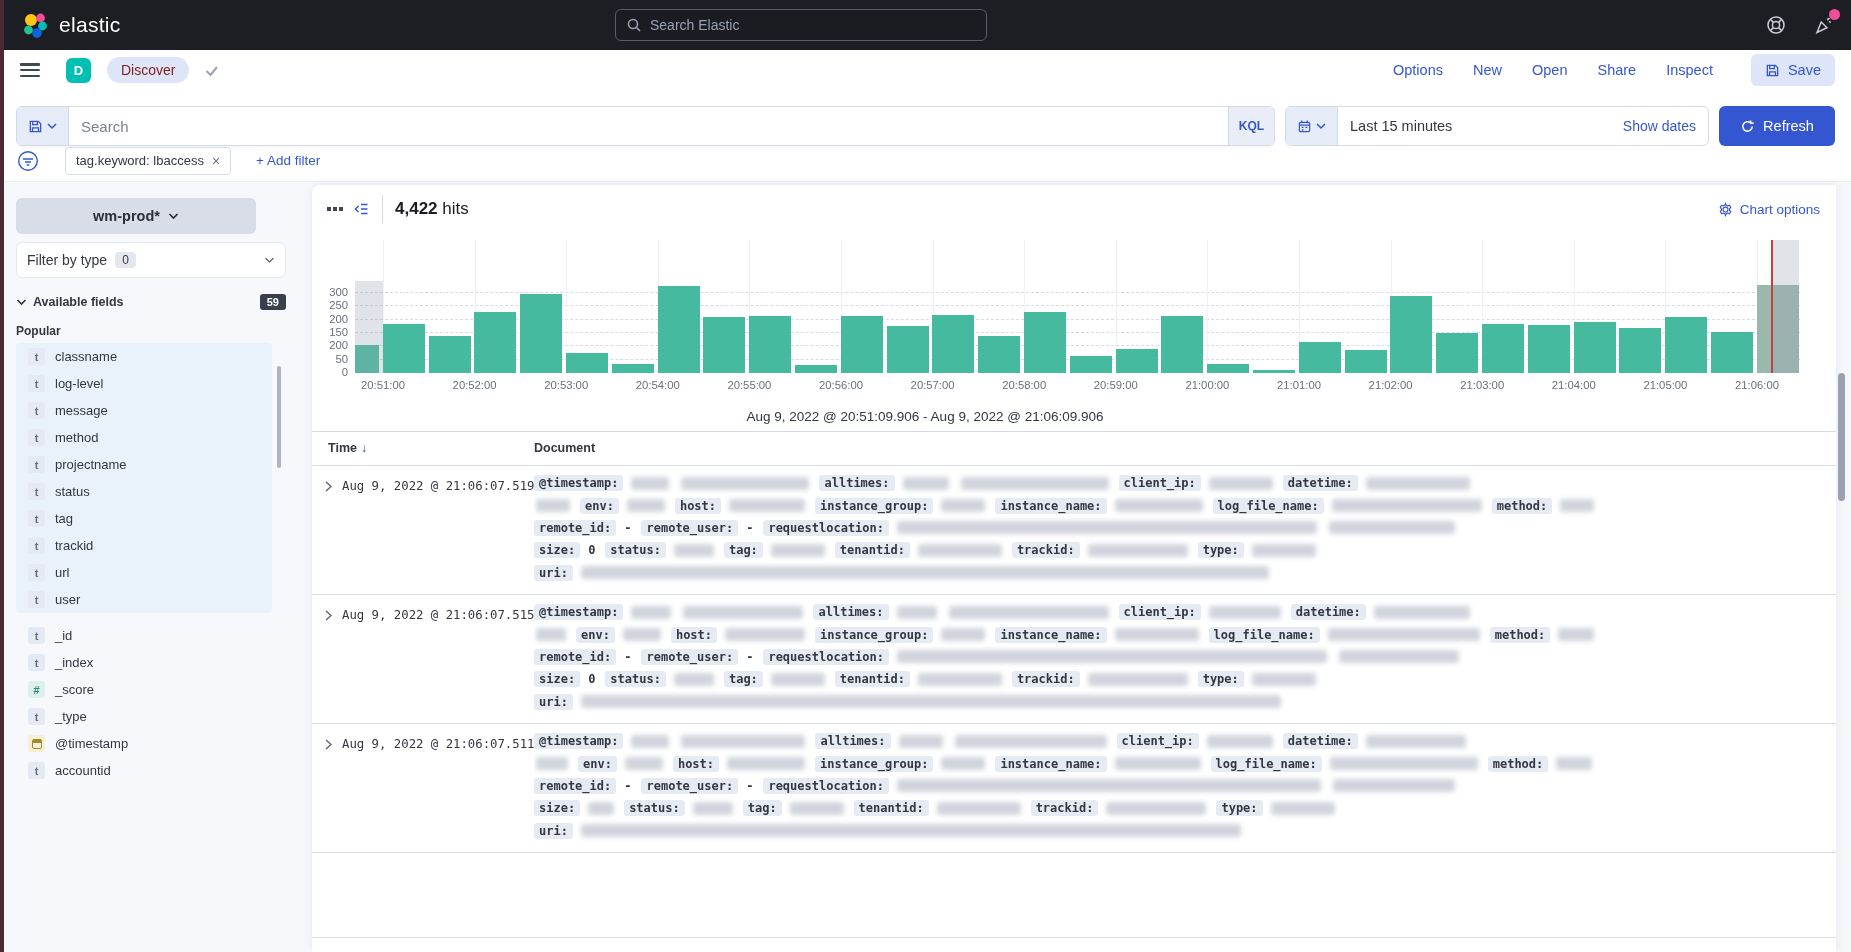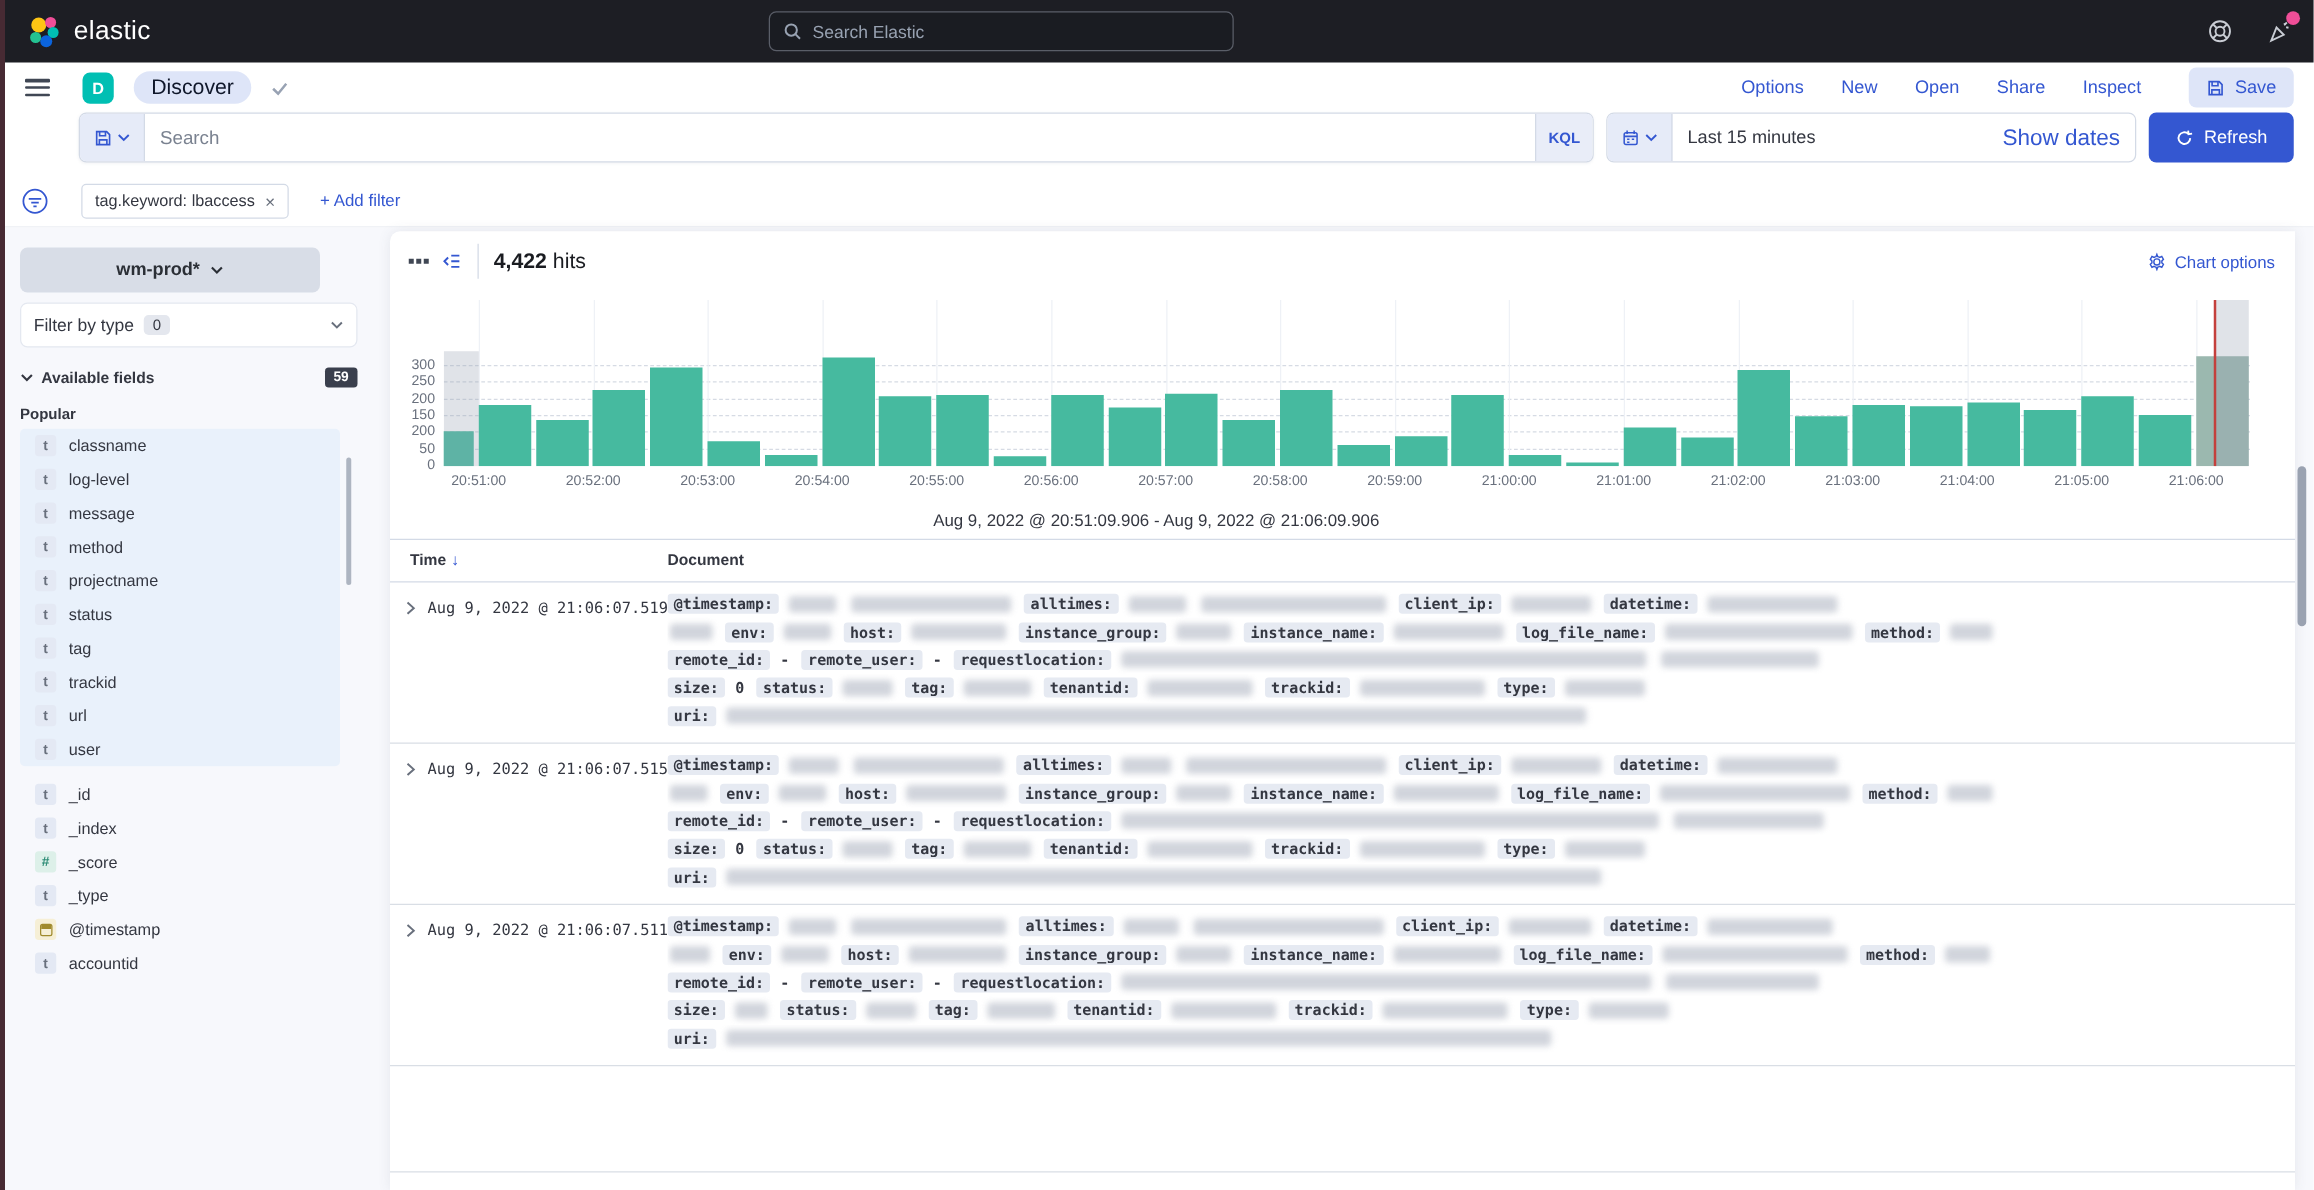--- a/index.html
+++ b/index.html
@@ -14,36 +14,36 @@
   .global-search { position:absolute; left:615px; top:9px; width:372px; height:32px; background:#1a1c22; border:1px solid #5a5e68; border-radius:6px; display:flex; align-items:center; padding:0 10px; gap:8px; color:#98a2b2; font-size:14px; }
   .topbar-right { position:absolute; right:16px; top:0; height:50px; display:flex; align-items:center; gap:26px; }
   .top-icon { position:relative; width:22px; height:22px; }
   .badge-dot { position:absolute; right:-5px; top:-5px; width:11px; height:11px; border-radius:50%; background:#f04e98; }
 
   
   .navbar { height:40px; background:#fff; display:flex; align-items:center; padding:0 16px; }
   .hamburger { width:20px; height:14px; display:flex; flex-direction:column; justify-content:space-between; cursor:pointer; margin-left:4px; }
   .hamburger span { display:block; height:2.5px; background:#404754; border-radius:1px; }
   .app-badge { width:25px; height:25px; margin-left:26px; background:#00bfb3; border-radius:6px; color:#fff; font-weight:bold; font-size:13px; display:flex; align-items:center; justify-content:center; }
-  .crumb-pill { margin-left:16px; height:26px; padding:0 14px; background:#dee5f8; border-radius:14px; color:#0f172a; font-size:17px; display:flex; align-items:center; }
+  .crumb-pill { margin-left:16px; height:26px; padding:0 14px; background:#dee5f8; border-radius:14px; color:#7f1d1d; font-size:14px; display:flex; align-items:center; }
   .crumb-check { margin-left:14px; }
   .nav-right { margin-left:auto; display:flex; align-items:center; gap:30px; }
   .nav-link { color:#3457d1; font-size:14.5px; cursor:pointer; }
   .save-btn { height:32px; padding:0 14px; background:#dee5f8; border-radius:6px; color:#3457d1; font-size:14.5px; display:flex; align-items:center; gap:8px; margin-left:8px; cursor:pointer; }
 
   
-  .querybar { height:56px; background:#fff; display:flex; align-items:flex-start; gap:10px; padding:0 16px;margin-left:47px; }
+  .querybar { height:56px; background:#fff; display:flex; align-items:flex-end; gap:10px; padding:0 16px; }
   .search-group { flex:1; height:40px; display:flex; border:1px solid #d3dae6; border-radius:6px; overflow:hidden; background:#fff; box-shadow:0 1px 2px rgba(120,130,150,.08); }
   .savedq-seg { width:52px; background:#e6ebf8; display:flex; align-items:center; justify-content:center; gap:4px; border-right:1px solid #d3dae6; cursor:pointer; }
   .search-input { flex:1; display:flex; align-items:center; padding:0 12px; color:#7a8290; font-size:15px; }
   .kql-seg { width:46px; background:#e9edf8; border-left:1px solid #d3dae6; display:flex; align-items:center; justify-content:center; color:#3457d1; font-size:12px; font-weight:bold; cursor:pointer; }
   .date-group { width:424px; height:40px; display:flex; border:1px solid #d3dae6; border-radius:6px; overflow:hidden; background:#fff; }
   .cal-seg { width:52px; background:#e6ebf8; border-right:1px solid #d3dae6; display:flex; align-items:center; justify-content:center; gap:4px; cursor:pointer; }
   .date-text { flex:1; display:flex; align-items:center; padding:0 12px; font-size:14.5px; color:#343741; }
-  .show-dates { display:flex; align-items:center; padding:0 12px; color:#3457d1; font-size:18px; cursor:pointer; }
+  .show-dates { display:flex; align-items:center; padding:0 12px; color:#3457d1; font-size:14px; cursor:pointer; }
   .refresh-btn { width:116px; height:40px; background:#3457d1; border-radius:6px; color:#fff; font-size:14.5px; display:flex; align-items:center; justify-content:center; gap:8px; cursor:pointer; }
 
   
   .filterbar { height:36px; background:#fff; display:flex; align-items:center; gap:25px; padding:0 16px 6px 16px; border-bottom:1px solid #eceef3; }
   .filter-chip { height:28px; background:#fff; border:1px solid #d3dae6; border-radius:4px; display:flex; align-items:center; gap:8px; padding:0 10px; font-size:13px; color:#343741; cursor:pointer; }
   .chip-x { color:#69707d; font-size:14px; cursor:pointer; }
   .add-filter { color:#3457d1; font-size:13.5px; cursor:pointer; }
 
   
   .content { position:absolute; top:182px; left:0; right:0; bottom:0; background:#f7f8fc; }

